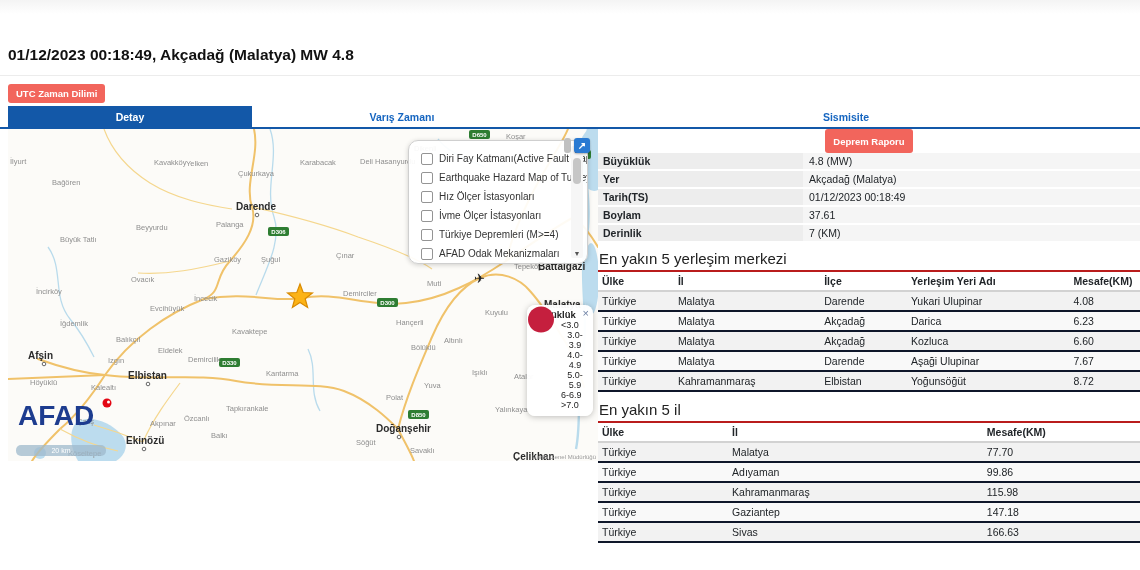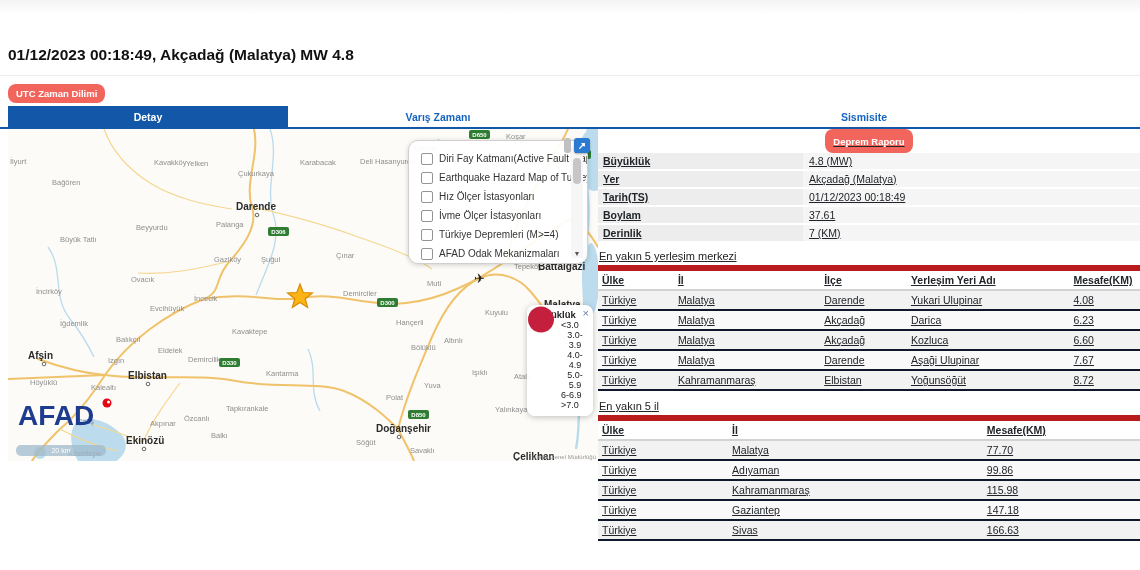--- a/index.html
+++ b/index.html
@@ -2,29 +2,29 @@
 <html><head>
 <meta charset="utf-8">
 <style>
   html,body{margin:0;padding:0;background:#fff;}
   .page{position:relative;width:1140px;height:570px;background:#fff;overflow:hidden;
         font-family:"Liberation Sans",sans-serif;color:#212529;}
   .topband{position:absolute;top:0;left:0;right:0;height:14px;
            background:linear-gradient(#f4f4f4,#ffffff);}
   .page-title{position:absolute;top:46px;left:8px;margin:0;font-size:15.5px;font-weight:700;color:#111;}
   .title-rule{position:absolute;top:75px;left:0;width:1140px;border:0;border-top:1px solid #ececec;margin:0;}
-  .btn-red{background:#f2655c;color:#fff;border:none;border-radius:8px;
+  .btn-red{background:#f2655c;color:#fff;border:none;border-radius:3px;
            font-family:"Liberation Sans",sans-serif;font-size:9.5px;font-weight:700;
            padding:4px 8px;cursor:pointer;}
   .utc{position:absolute;top:84px;left:8px;}
   .tabs{position:absolute;top:106px;left:0;width:1140px;height:21px;
         border-bottom:2px solid #1358a8;display:flex;}
   .tab{font-size:10.5px;font-weight:700;color:#1565c0;display:flex;align-items:center;
        justify-content:center;cursor:pointer;}
-  .tab.active{background:#1358a8;color:#fff;width:280px;margin-left:8px;}
+  .tab.active{background:#1358a8;color:#fff;width:244px;margin-left:8px;}
   .tab.t2{width:300px;} .tab.t3{width:310px;} .tab.t4{flex:1;}
   
   .map{position:absolute;left:8px;top:129px;width:590px;height:332px;background:#fcfbf8;overflow:hidden;}
   .map svg{position:absolute;left:0;top:0;}
   .layers-panel{position:absolute;left:400px;top:11px;width:180px;height:124px;
       background:rgba(255,255,255,.93);border:1px solid #cfcfcf;border-radius:10px;
       box-shadow:0 1px 5px rgba(0,0,0,.18);padding:8px 20px 4px 12px;box-sizing:border-box;overflow:hidden;}
   .layer-item{display:flex;align-items:center;gap:6px;font-size:10px;color:#333;height:19px;cursor:pointer;white-space:nowrap;}
   .cb{width:10px;height:10px;border:1px solid #949494;border-radius:2px;background:#fff;flex:0 0 auto;}
   .lp-scroll{position:absolute;right:4px;top:5px;bottom:5px;width:12px;background:#f6f6f6;
@@ -37,29 +37,29 @@
   .legend-title{font-size:9.5px;font-weight:700;color:#222;}
   .legend-close{font-size:11px;color:#6b7fa3;line-height:9px;cursor:pointer;}
   .legend-row{display:flex;align-items:center;}
   .legend-circ{width:28px;display:flex;justify-content:center;flex:0 0 auto;}
   .legend-label{font-size:9px;color:#222;text-align:center;}
   .expand-btn{position:absolute;left:566px;top:9px;width:16px;height:15px;background:#2a7ad2;
       border-radius:3px;color:#fff;font-size:10px;font-weight:700;display:flex;align-items:center;
       justify-content:center;box-shadow:0 1px 2px rgba(0,0,0,.3);cursor:pointer;}
   .zoom-pill{position:absolute;left:556px;top:9px;width:7px;height:15px;background:#c0c0c0;border-radius:3px;}
   
-  .right{position:absolute;left:598px;top:129px;width:542px;text-decoration:underline;}
+  .right{position:absolute;left:598px;top:129px;width:542px;}
   .report-row{height:24px;display:flex;justify-content:center;}
   .kv-row{display:flex;margin-bottom:2px;}
   .kv-label{width:205px;background:#ededed;font-weight:700;font-size:10.5px;padding:2px 0 2px 5px;box-sizing:border-box;}
   .kv-value{flex:1;background:#f5f5f5;font-size:10.5px;padding:2px 0 2px 6px;}
-  .sec-title{font-size:11px;color:#222;margin:9px 0 3px 1px;}
+  .sec-title{font-size:15px;color:#222;margin:9px 0 3px 1px;}
   table.list{width:100%;border-collapse:collapse;font-size:10.5px;table-layout:fixed;}
   table.list th{text-align:left;font-weight:700;padding:3px 4px;
-      border-top:6px solid #b91c1c;border-bottom:2px solid #d2d2d2;}
+      border-top:2px solid #b91c1c;border-bottom:2px solid #d2d2d2;}
   table.list td{padding:3px 4px;overflow:hidden;white-space:nowrap;}
   table.list tbody tr{border-bottom:2px solid #0f172a;}
   table.list tbody tr:nth-child(odd){background:#f2f2f2;}
   table.list tbody tr:nth-child(even){background:#f9f9f9;}
   
   .pl{font-size:7.5px;fill:#8f8f8f;font-family:"Liberation Sans",sans-serif;}
   .tw{font-size:10px;font-weight:700;fill:#2b2b2b;font-family:"Liberation Sans",sans-serif;}
   .sign-t{font-size:6px;font-weight:700;fill:#fff;font-family:"Liberation Sans",sans-serif;}
 </style>
 </head>

